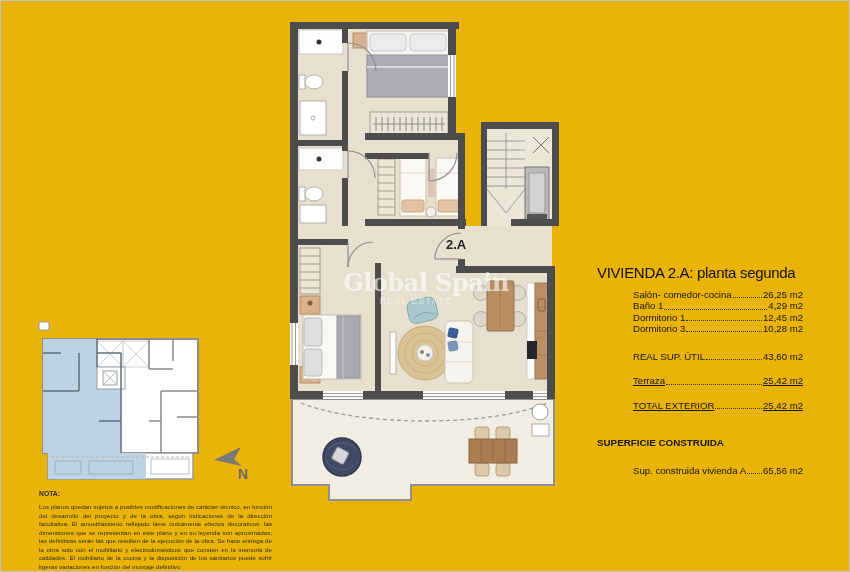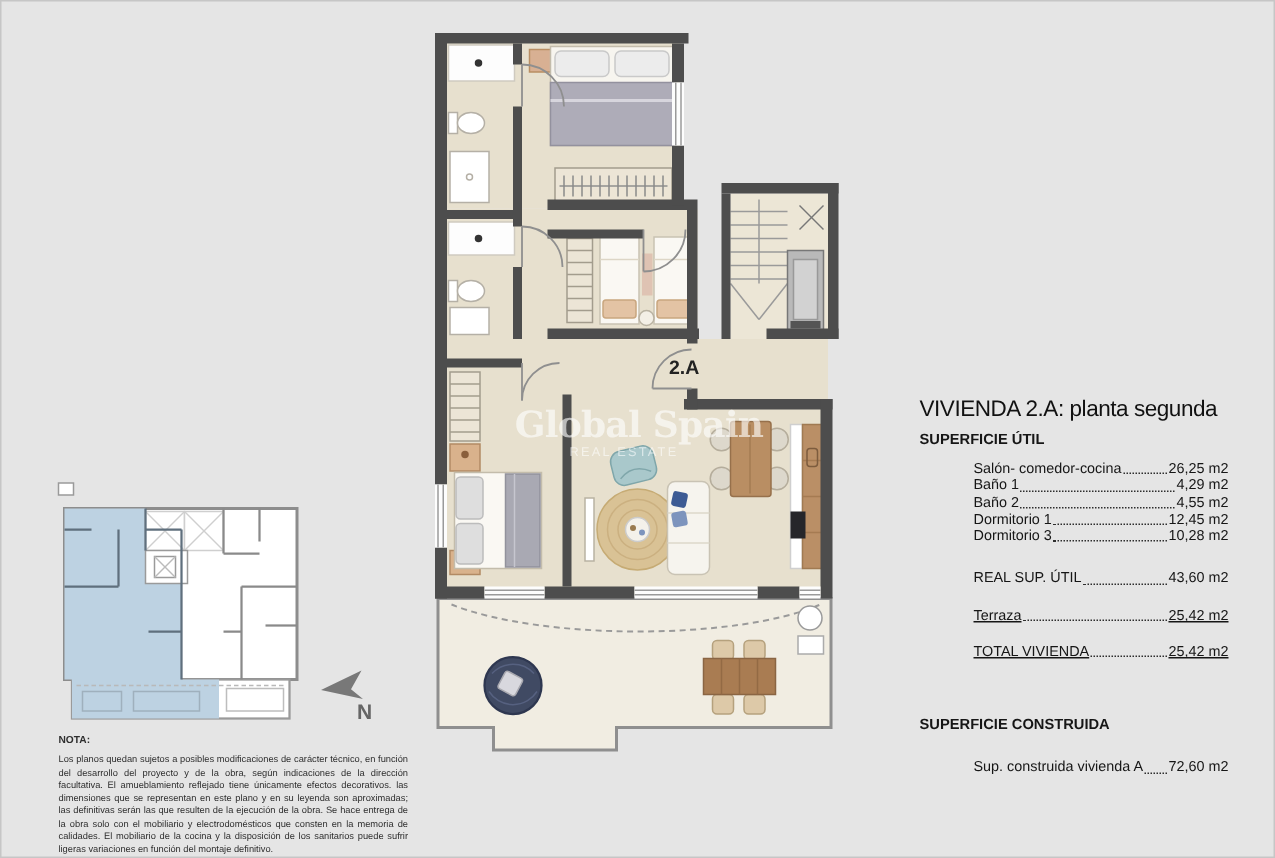--- a/index.html
+++ b/index.html
@@ -1,33 +1,33 @@
 <!DOCTYPE html>
 <html><head>
 <meta charset="utf-8">
 <style>
   html,body{margin:0;padding:0;background:#ffffff;}
   #frame{
-    position:relative;width:850px;height:572px;background:#e5e5e5;
+    position:relative;width:850px;height:572px;background:#eab308;
     border:1px solid #c6c6c6;box-sizing:border-box;overflow:hidden;
     font-family:"Liberation Sans",sans-serif;color:#1b1b1b;
   }
   svg{position:absolute;left:0;top:0;}
   
-  .panel{position:absolute;left:612px;top:263px;width:206px;}
+  .panel{position:absolute;left:596px;top:263px;width:206px;}
   .panel .title{font-size:15px;letter-spacing:-0.3px;font-weight:400;color:#111;white-space:nowrap;margin:0;}
   .sec-heading{font-size:9.8px;font-weight:700;color:#161616;margin-top:7px;}
   .rows{margin-top:8px;}
   .srow{display:flex;align-items:flex-end;font-size:9.6px;line-height:11.3px;color:#161616;}
   .srow .lbl{white-space:nowrap;margin-left:36px;}
   .srow .leader{flex:1;border-bottom:1.6px dotted #2e2e2e;margin:0 1px 2px 1px;min-width:8px;}
   .srow .val{white-space:nowrap;}
   .gap-total{margin-top:17px;}
   .gap-mid{margin-top:13px;text-decoration:underline;}
-  .heading2{margin-top:38px;}
+  .heading2{margin-top:26px;}
   .gap-last{margin-top:17px;}
   
   .note{position:absolute;left:38px;top:489px;width:233px;color:#2e2e2e;}
   .note .nh{font-size:6.8px;font-weight:700;margin-bottom:6px;}
   .note .nb{font-size:6.2px;line-height:1.38;text-align:justify;}
 </style>
 </head>
 <body>
 
 <div id="frame">
@@ -338,41 +338,35 @@
     </g>
 
     <g>
       <path d="M213,459 L240,446 L233,458.5 L241,465 Z" fill="#787878"></path>
       <text x="237" y="478" font-size="14" font-weight="bold" fill="#666" font-family="Liberation Sans, sans-serif">N</text>
     </g>
   </svg>
 
   <div class="panel">
     <div class="title">VIVIENDA 2.A: planta segunda</div>
-    <div class="sec-heading">SUPERFICIE ÚTIL</div>
 
     <div class="rows" id="rows-container">
     <div class="srow">
       <span class="lbl">Salón- comedor-cocina</span>
       <span class="leader"></span>
       <span class="val">26,25 m2</span>
     </div>
 
 
     <div class="srow">
       <span class="lbl">Baño 1</span>
       <span class="leader"></span>
       <span class="val">4,29 m2</span>
     </div>
 
-    <div class="srow">
-      <span class="lbl">Baño 2</span>
-      <span class="leader"></span>
-      <span class="val">4,55 m2</span>
-    </div>
 
     <div class="srow">
       <span class="lbl">Dormitorio 1</span>
       <span class="leader"></span>
       <span class="val">12,45 m2</span>
     </div>
 
 
     <div class="srow">
       <span class="lbl">Dormitorio 3</span>
@@ -387,31 +381,31 @@
       <span class="val">43,60 m2</span>
     </div>
 
     <div class="srow gap-mid">
       <span class="lbl">Terraza</span>
       <span class="leader"></span>
       <span class="val">25,42 m2</span>
     </div>
 
     <div class="srow gap-mid">
-      <span class="lbl">TOTAL VIVIENDA</span>
+      <span class="lbl">TOTAL EXTERIOR</span>
       <span class="leader"></span>
       <span class="val">25,42 m2</span>
     </div>
 
     <div class="sec-heading heading2">SUPERFICIE CONSTRUIDA</div>
 
     <div class="srow gap-last">
       <span class="lbl">Sup. construida vivienda A</span>
       <span class="leader"></span>
-      <span class="val">72,60 m2</span>
+      <span class="val">65,56 m2</span>
     </div>
   </div>
 
   <div class="note">
     <div class="nh">NOTA:</div>
     <div class="nb">Los planos quedan sujetos a posibles modificaciones de carácter técnico, en función del desarrollo del proyecto y de la obra, según indicaciones de la dirección facultativa. El amueblamiento reflejado tiene únicamente efectos decorativos. las dimensiones que se representan en este plano y en su leyenda son aproximadas; las definitivas serán las que resulten de la ejecución de la obra. Se hace entrega de la obra solo con el mobiliario y electrodomésticos que consten en la memoria de calidades. El mobiliario de la cocina y la disposición de los sanitarios puede sufrir ligeras variaciones en función del montaje definitivo.</div>
   </div>
 
 </div>
 

